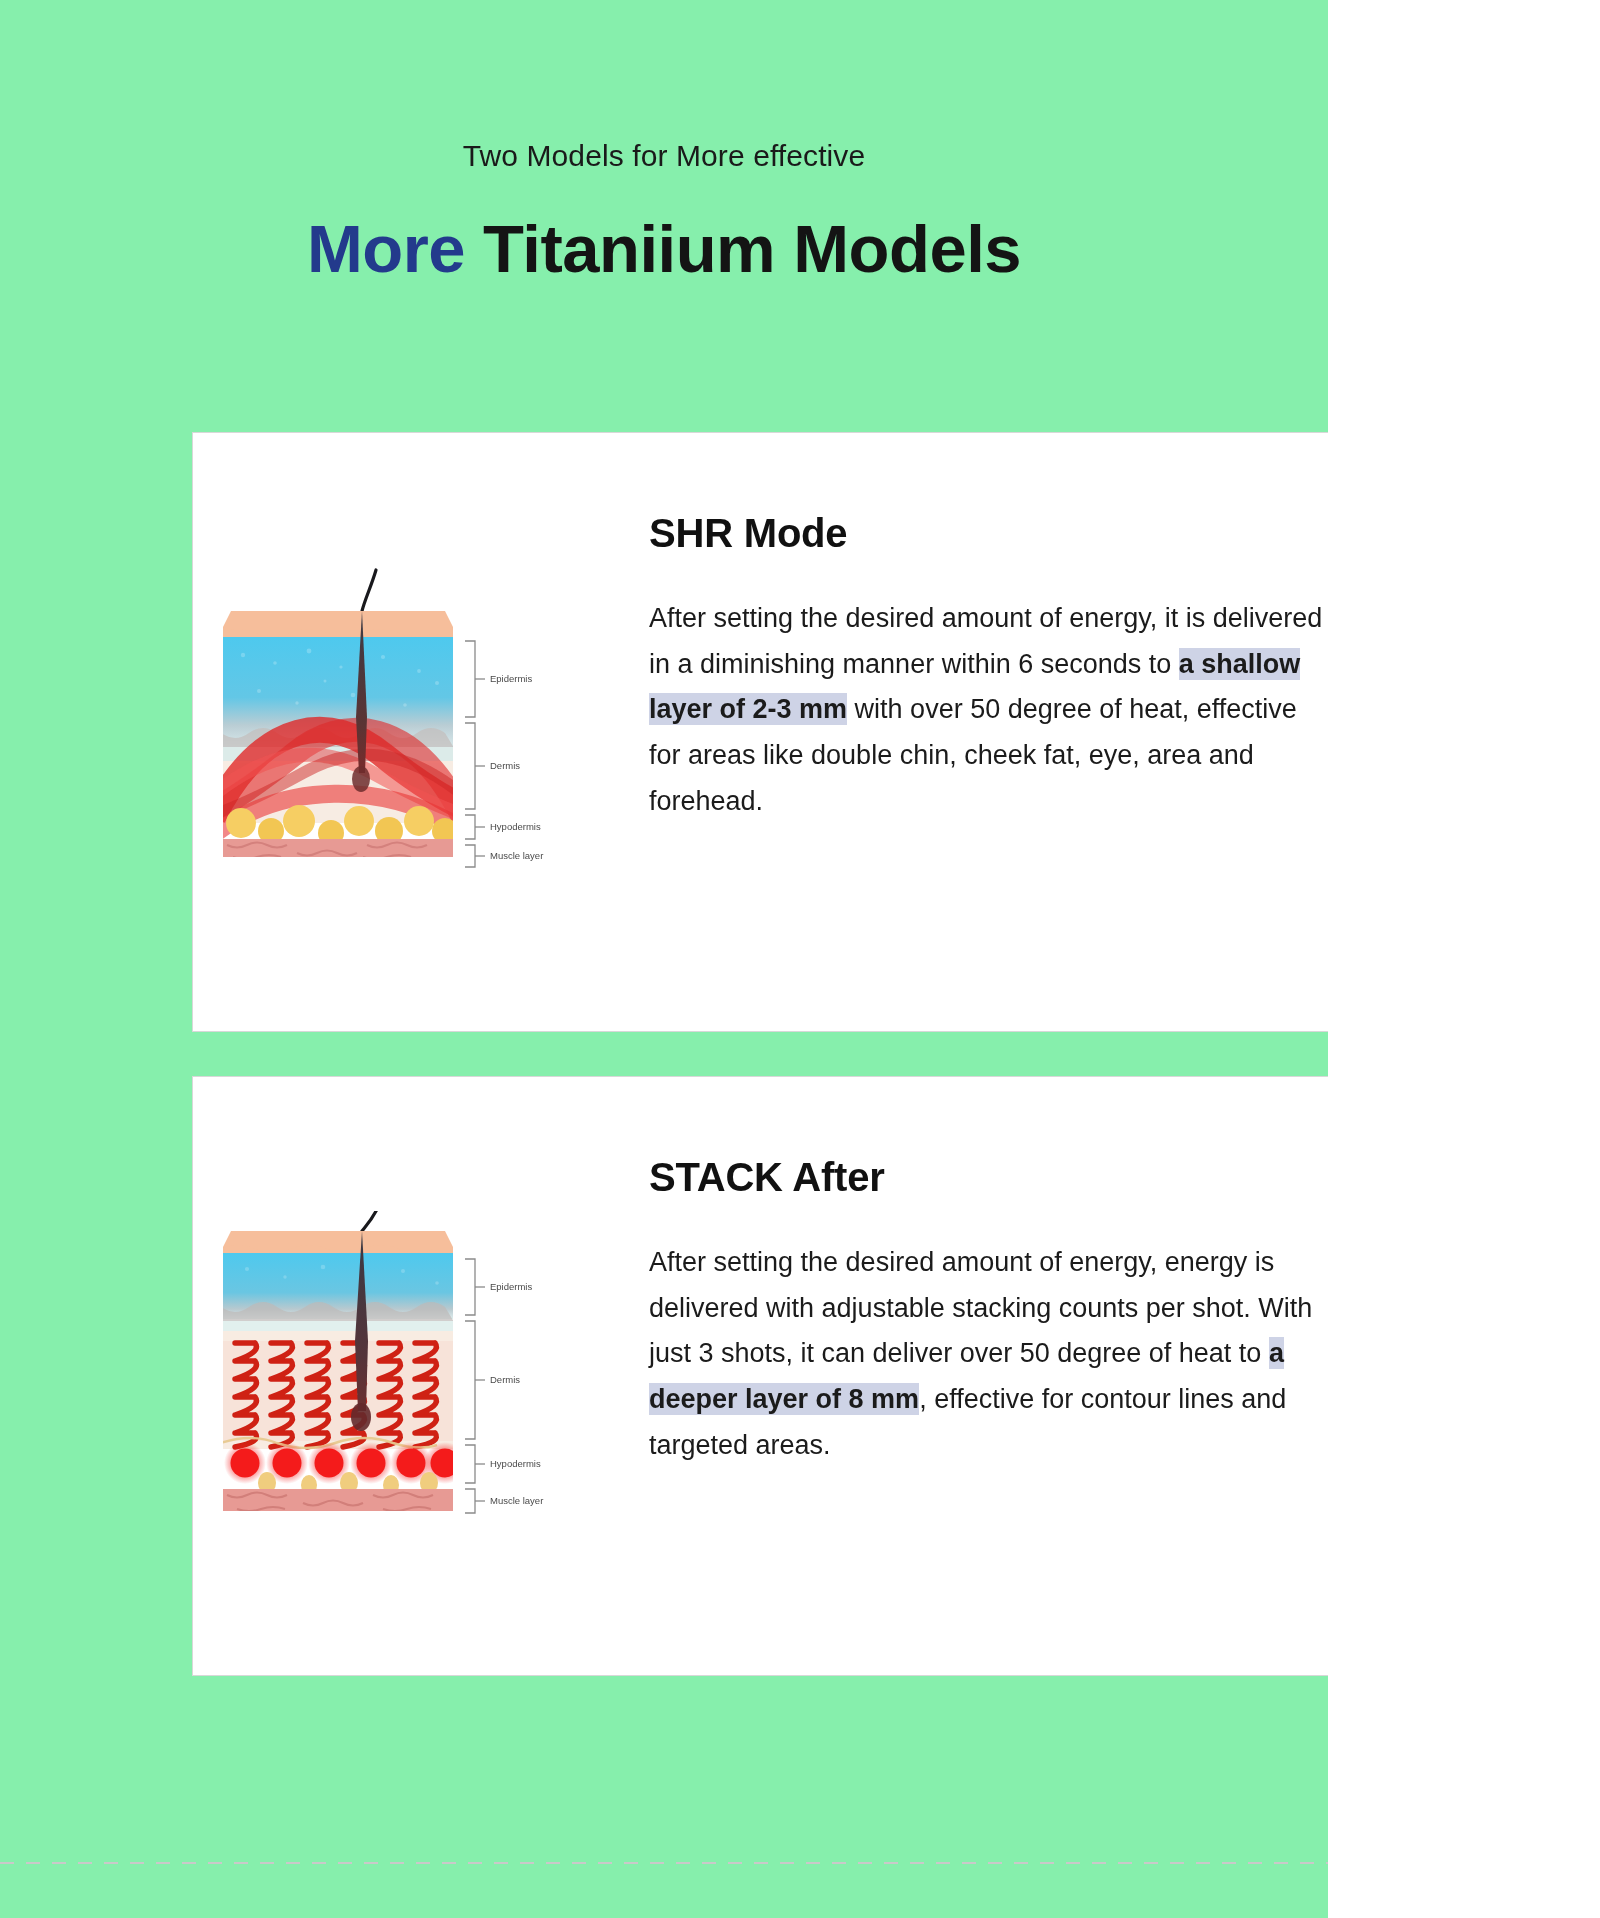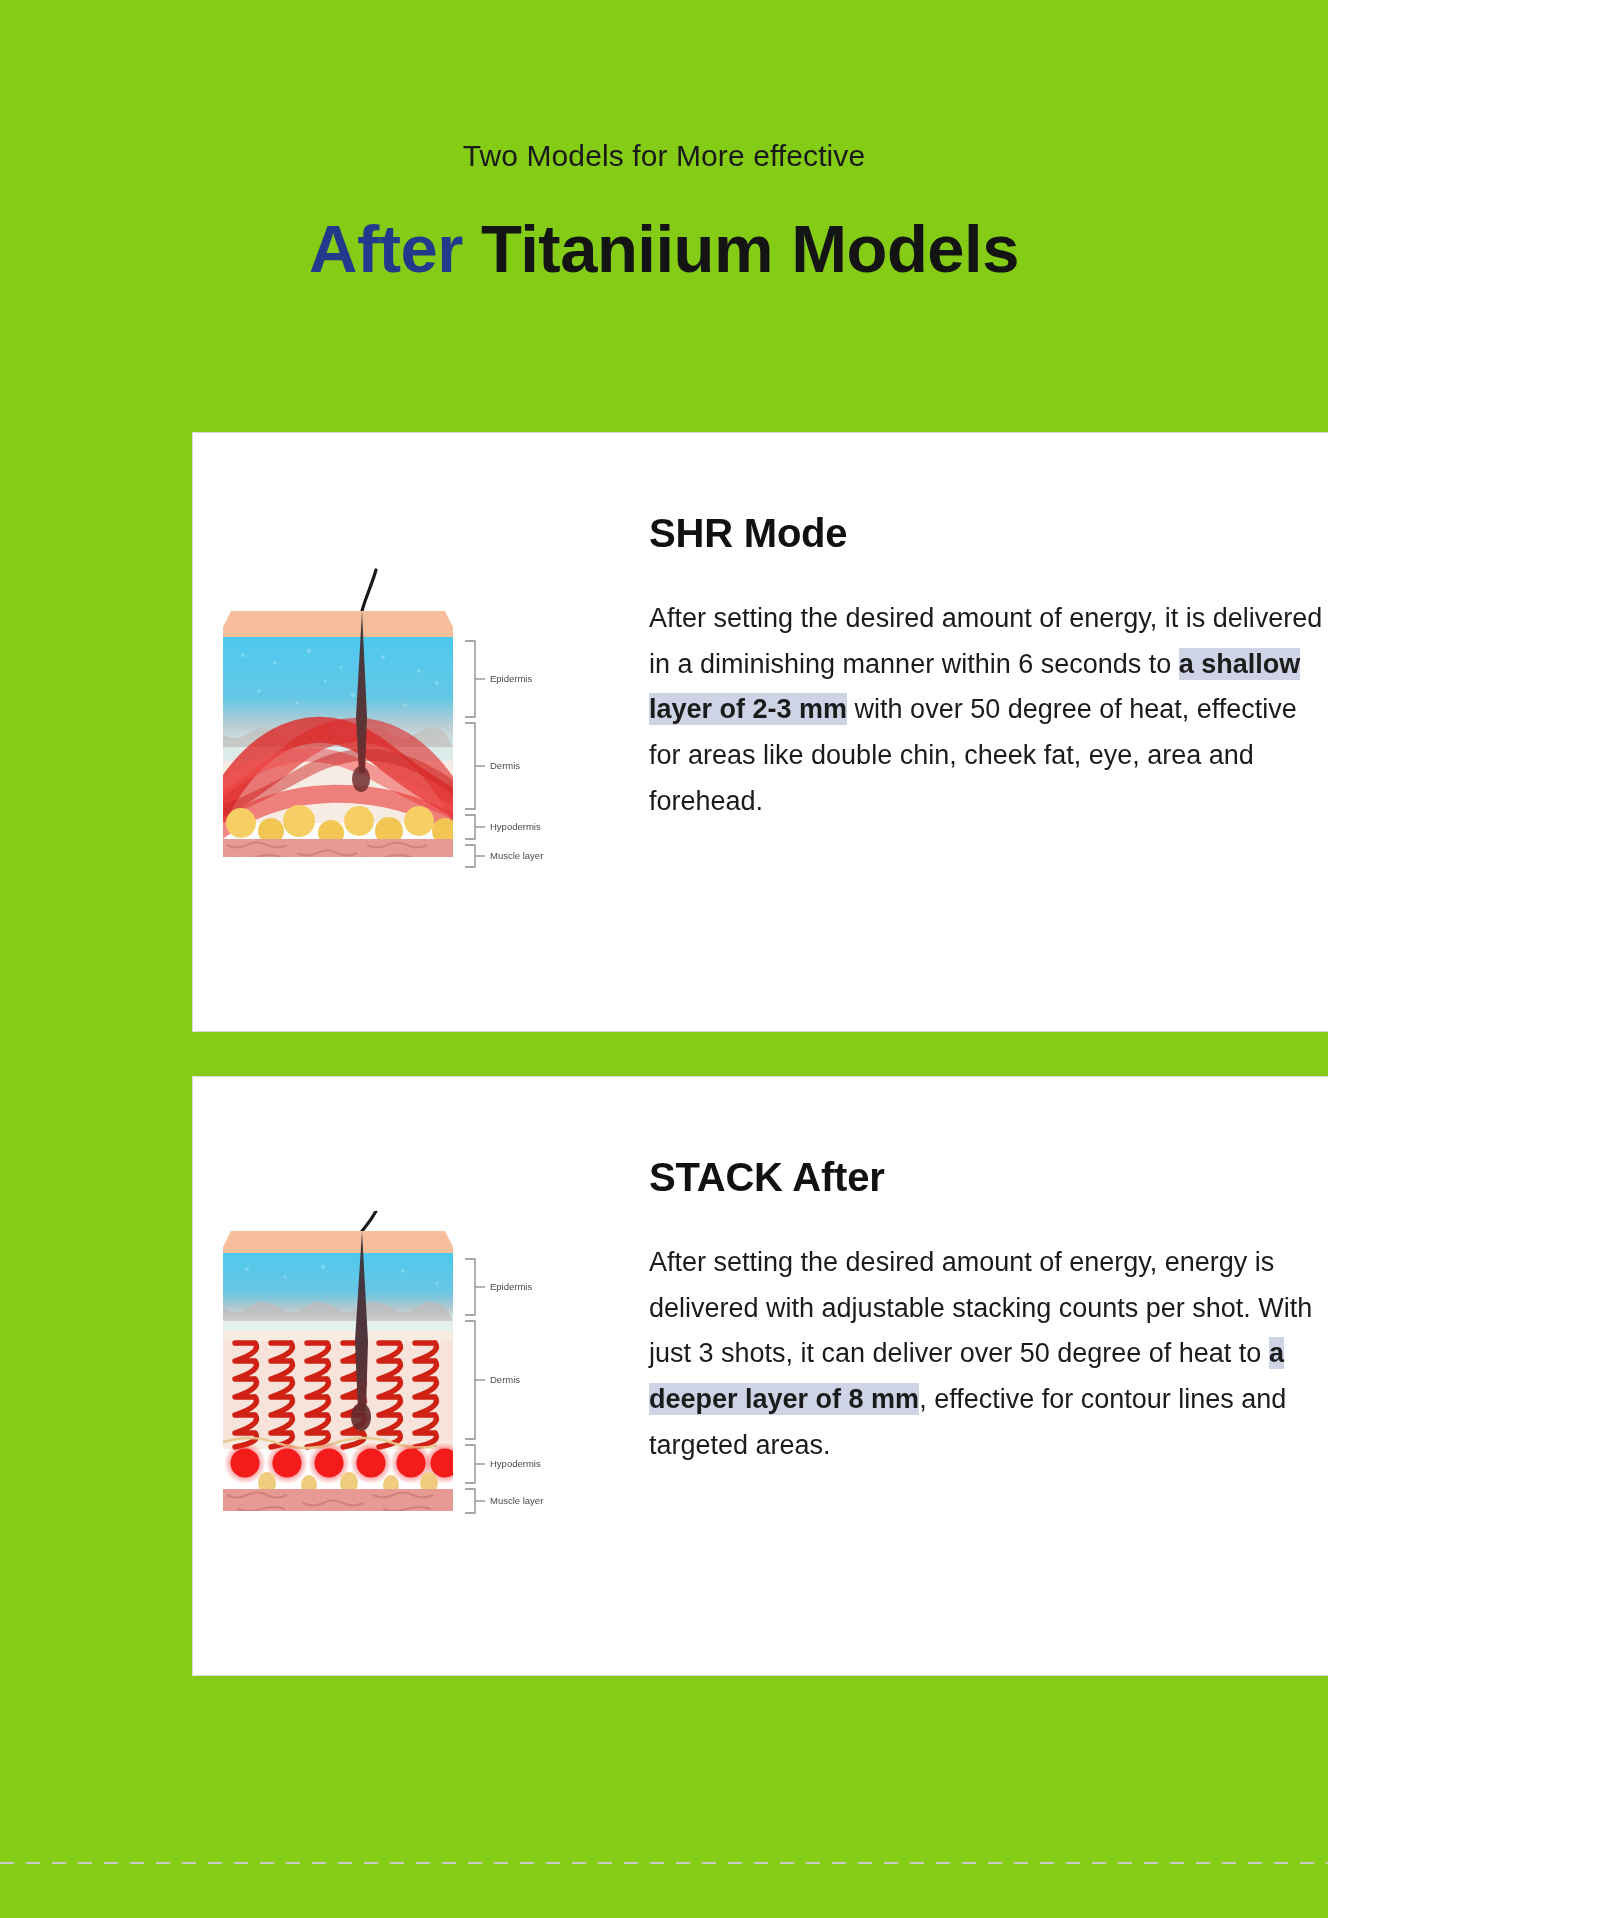--- a/index.html
+++ b/index.html
@@ -7,21 +7,21 @@
     width: 1600px;
     height: 1918px;
     background: #ffffff;
     font-family: "Liberation Sans", sans-serif;
     -webkit-font-smoothing: antialiased;
   }
   .page {
     position: relative;
     width: 1328px;
     height: 1918px;
-    background: #84cc16;
+    background: #86efac;
     overflow: hidden;
   }
 
   
   .header { padding-top: 138px; text-align: center; }
   .eyebrow {
     font-size: 30px;
     color: #1a1a1a;
     font-weight: 400;
     letter-spacing: 0.1px;
@@ -104,21 +104,21 @@
   }
 </style>
 </head>
 <body>
 
 <div class="page">
 
   <div class="header">
     <div class="eyebrow">Two Models for More effective</div>
     <h1 class="headline">
-      <span class="accent">After</span><span>&nbsp;</span><span>Titaniium Models</span>
+      <span class="accent">More</span><span>&nbsp;</span><span>Titaniium Models</span>
     </h1>
   </div>
 
   <div class="card" id="card-shr">
 
     <div class="card-figure">
       <div class="skin-wrap">
         <svg class="skin-svg" viewBox="0 0 390 330">
           <defs>
             <linearGradient id="derm1" x1="0" y1="0" x2="0" y2="1">

